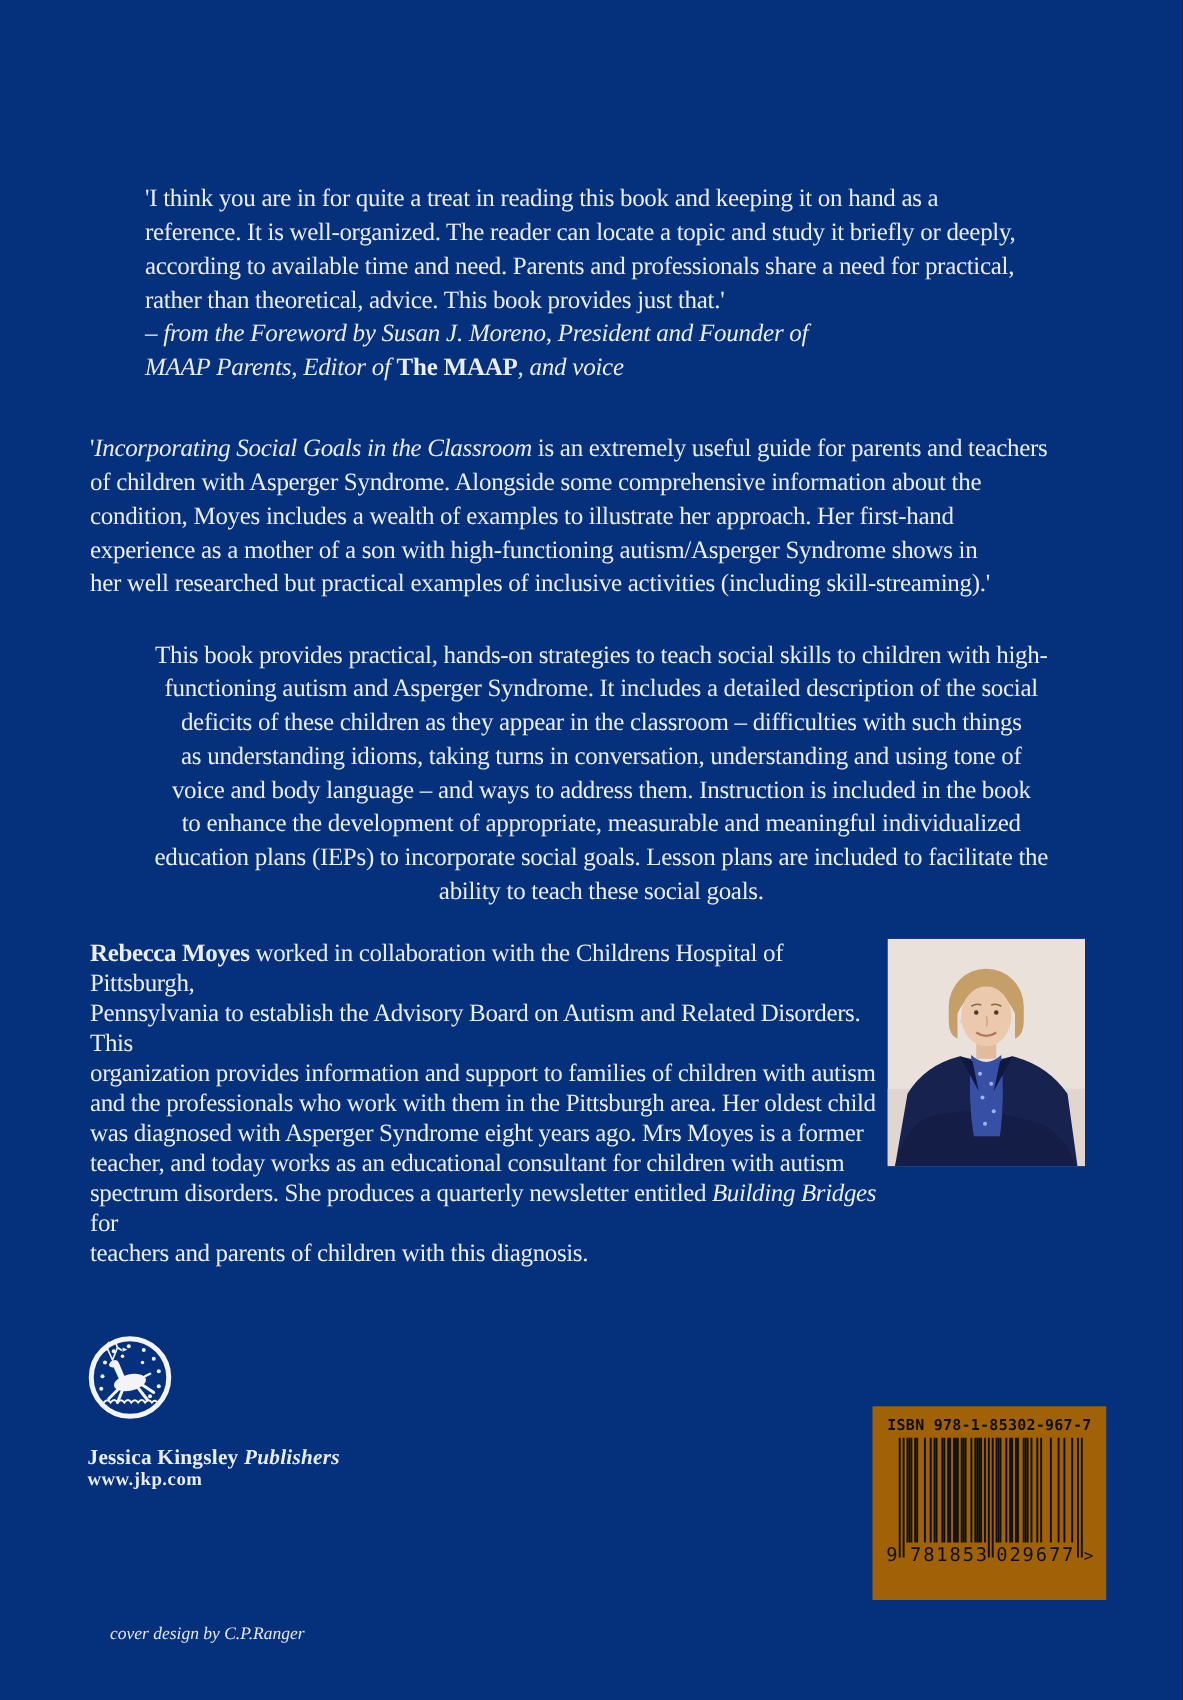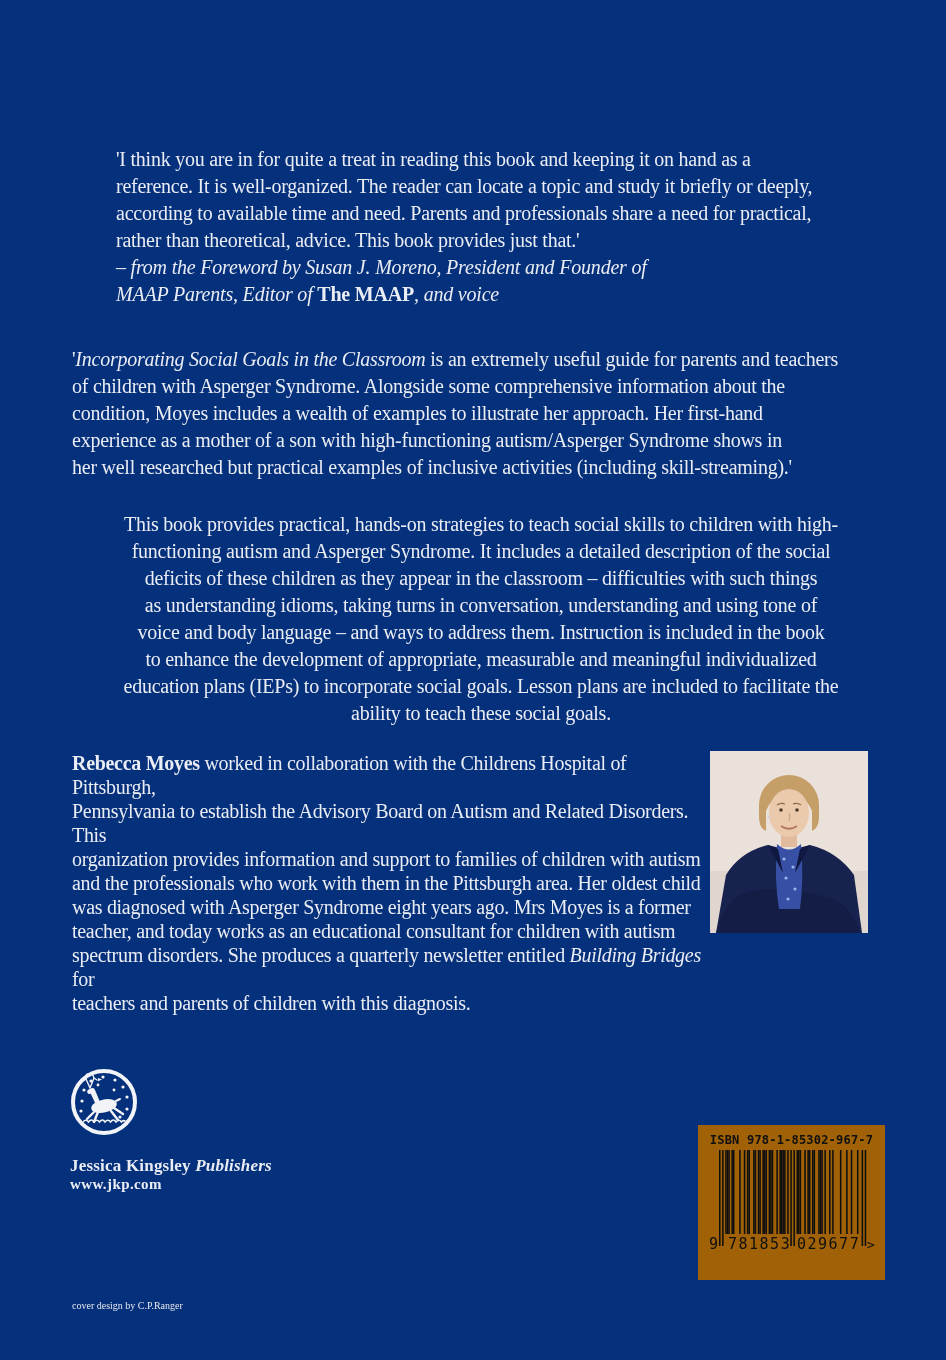--- a/index.html
+++ b/index.html
@@ -36,22 +36,22 @@
   }
   .photo{width:158px;height:182px;margin-left:6px;flex:none;}
   .photo svg{display:block;}
 
   .pub{position:absolute;left:70px;top:1068px;width:320px;}
   .pub-logo{display:block;}
   .pub-name{font-size:17px;font-weight:bold;margin-top:20px;letter-spacing:0.2px;}
   .addr{font-size:14.5px;line-height:16.5px;margin-top:8px;}
   .site{font-size:15px;font-weight:bold;letter-spacing:0.4px;}
   .credit{
-    position:absolute;left:72px;top:1300px;
-    font-size:10px;color:#e6e9f1;
+    position:absolute;left:88px;top:1300px;
+    font-style:italic;font-size:14px;color:#e6e9f1;
   }
 
   .barcode{
     position:absolute;left:678px;top:1125px;width:187px;height:155px;
     background:#a16207;color:#101010;
     font-family:"DejaVu Sans Mono",monospace;
     margin-left:20px;
   }
   .isbn{font-size:12px;text-align:center;padding-top:8px;letter-spacing:0.2px;font-weight:bold;}
   .ean-wrap{margin:3px auto 0;width:170px;}

